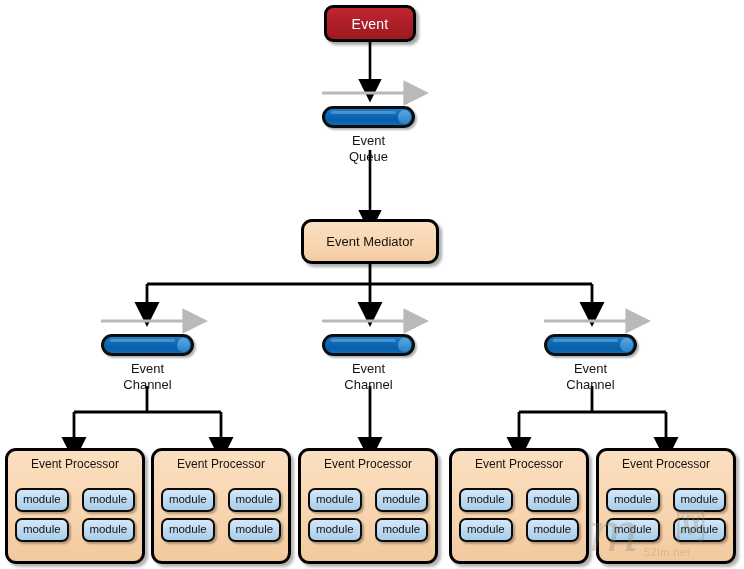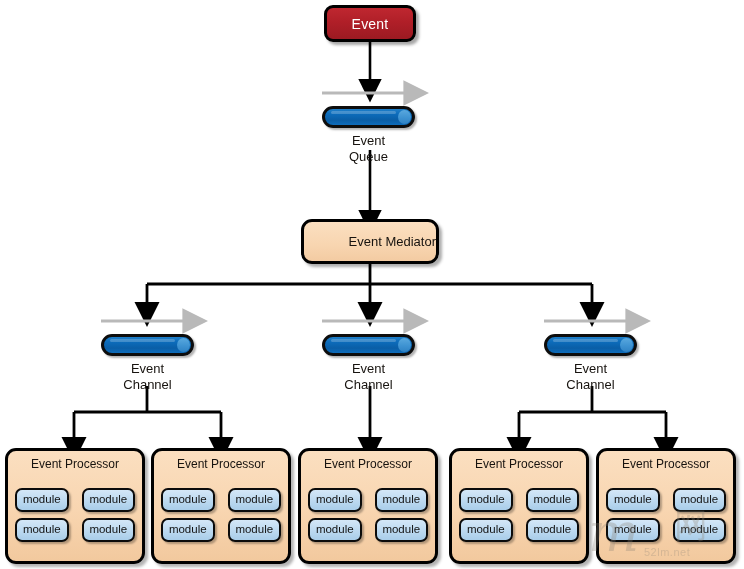--- a/index.html
+++ b/index.html
@@ -255,21 +255,21 @@
 
   <div class="cylinder-group" style="left:322px; top:106px; width:93px; height:22px;">
     <div class="cylinder" style="left:0; top:0; width:93px; height:22px;">
       <div class="cyl-hl"></div>
       <div class="cyl-cap"></div>
     </div>
   </div>
   <div class="caption" style="left:322px; top:133px; width:93px;" id="queue-caption">Event
 Queue</div>
 
-  <div class="node-mediator" style="left:301px; top:219px; width:138px; height:45px;justify-content:flex-end;">
+  <div class="node-mediator" style="left:301px; top:219px; width:138px; height:45px;">
     <span class="lbl">Event Mediator</span>
   </div>
 
   <div class="cylinder-group" style="left:101px; top:334px; width:93px; height:22px;">
     <div class="cylinder" style="left:0; top:0; width:93px; height:22px;">
       <div class="cyl-hl"></div>
       <div class="cyl-cap"></div>
     </div>
   </div>
   <div class="caption" style="left:101px; top:361px; width:93px;" id="chan-cap-0">Event

